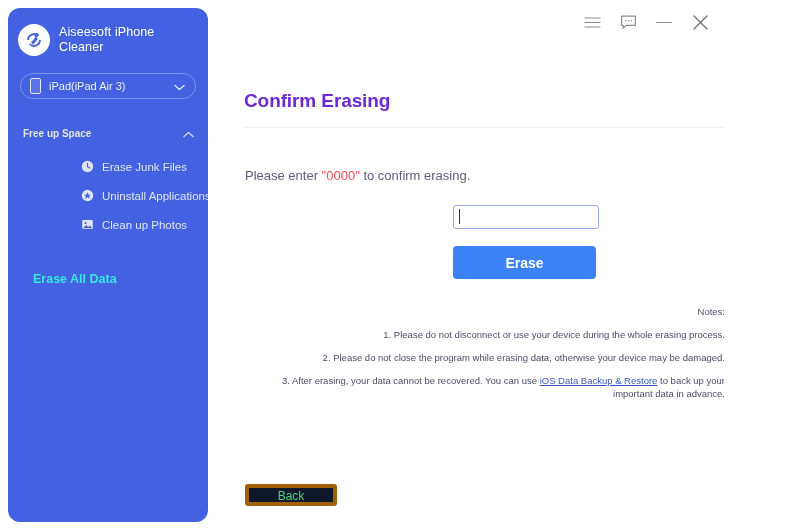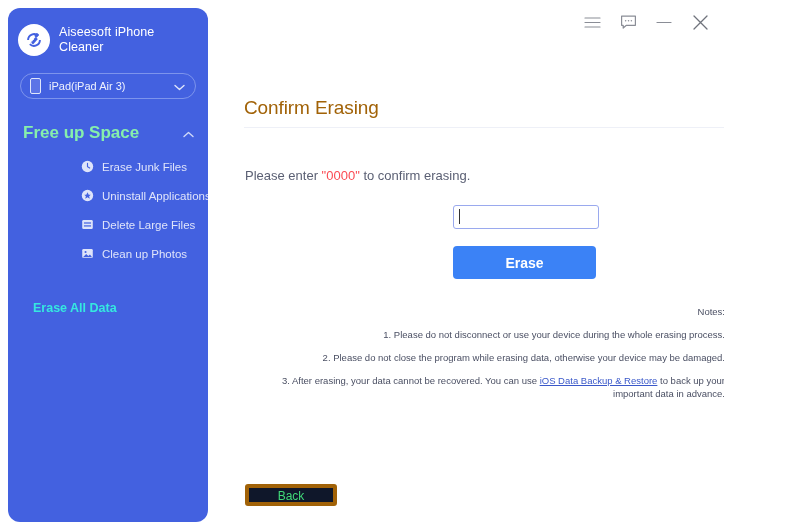--- a/index.html
+++ b/index.html
@@ -97,22 +97,22 @@
 
   .section-header {
     margin-top: 19px;
     height: 30px;
     display: flex;
     align-items: center;
     padding: 0 14px 0 15px;
     cursor: pointer;
   }
   .section-header .section-title {
-    color: #86efac;
-    font-size: 17px;
+    color: #e5e5e5;
+    font-size: 10px;
     font-weight: bold;
     flex: 1 1 auto;
   }
 
   .nav-list {
     margin-top: 4px;
     padding-left: 48px;
   }
   .nav-item {
     height: 29px;
@@ -171,24 +171,24 @@
     position: absolute;
     left: 208px;
     top: 0;
     width: 592px;
     height: 530px;
   }
 
   #page-title {
     position: absolute;
     left: 36px;
-    top: 97px;
+    top: 90px;
     font-size: 19px;
-    font-weight: normal;
-    color: #a16207;
+    font-weight: bold;
+    color: #6d28d9;
     letter-spacing: -0.1px;
   }
   #title-divider {
     position: absolute;
     left: 36px;
     top: 127px;
     width: 516px;
     height: 1px;
     background: #eef0f7;
   }
@@ -337,30 +337,20 @@
       <div class="nav-item">
         <span class="nav-icon">
           <svg width="13" height="13" viewBox="0 0 16 16" aria-hidden="true">
             <circle cx="8" cy="8" r="7" fill="#dfe4fa"></circle>
             <path d="M8 4 L9.5 7 L12 7 L10 9 L10.8 12 L8 10.3 L5.2 12 L6 9 L4 7 L6.5 7 Z" fill="#4361e0"></path>
           </svg>
         </span>
         <span class="nav-label">Uninstall Applications</span>
       </div>
 
-      <div class="nav-item">
-        <span class="nav-icon">
-          <svg width="13" height="13" viewBox="0 0 16 16" aria-hidden="true">
-            <rect x="1.5" y="2.5" width="13" height="11" rx="1.6" fill="#dfe4fa"></rect>
-            <rect x="3.6" y="5.4" width="8.8" height="1.5" fill="#4361e0"></rect>
-            <rect x="3.6" y="9" width="8.8" height="1.5" fill="#4361e0"></rect>
-          </svg>
-        </span>
-        <span class="nav-label">Delete Large Files</span>
-      </div>
 
       <div class="nav-item">
         <span class="nav-icon">
           <svg width="13" height="13" viewBox="0 0 16 16" aria-hidden="true">
             <rect x="1.5" y="2.5" width="13" height="11" rx="1.6" fill="#dfe4fa"></rect>
             <circle cx="5.6" cy="6.2" r="1.3" fill="#4361e0"></circle>
             <path d="M2.4 12.6 L6.4 8.6 L9 11 L11 9.2 L13.6 12.6 Z" fill="#4361e0"></path>
           </svg>
         </span>
         <span class="nav-label">Clean up Photos</span>

